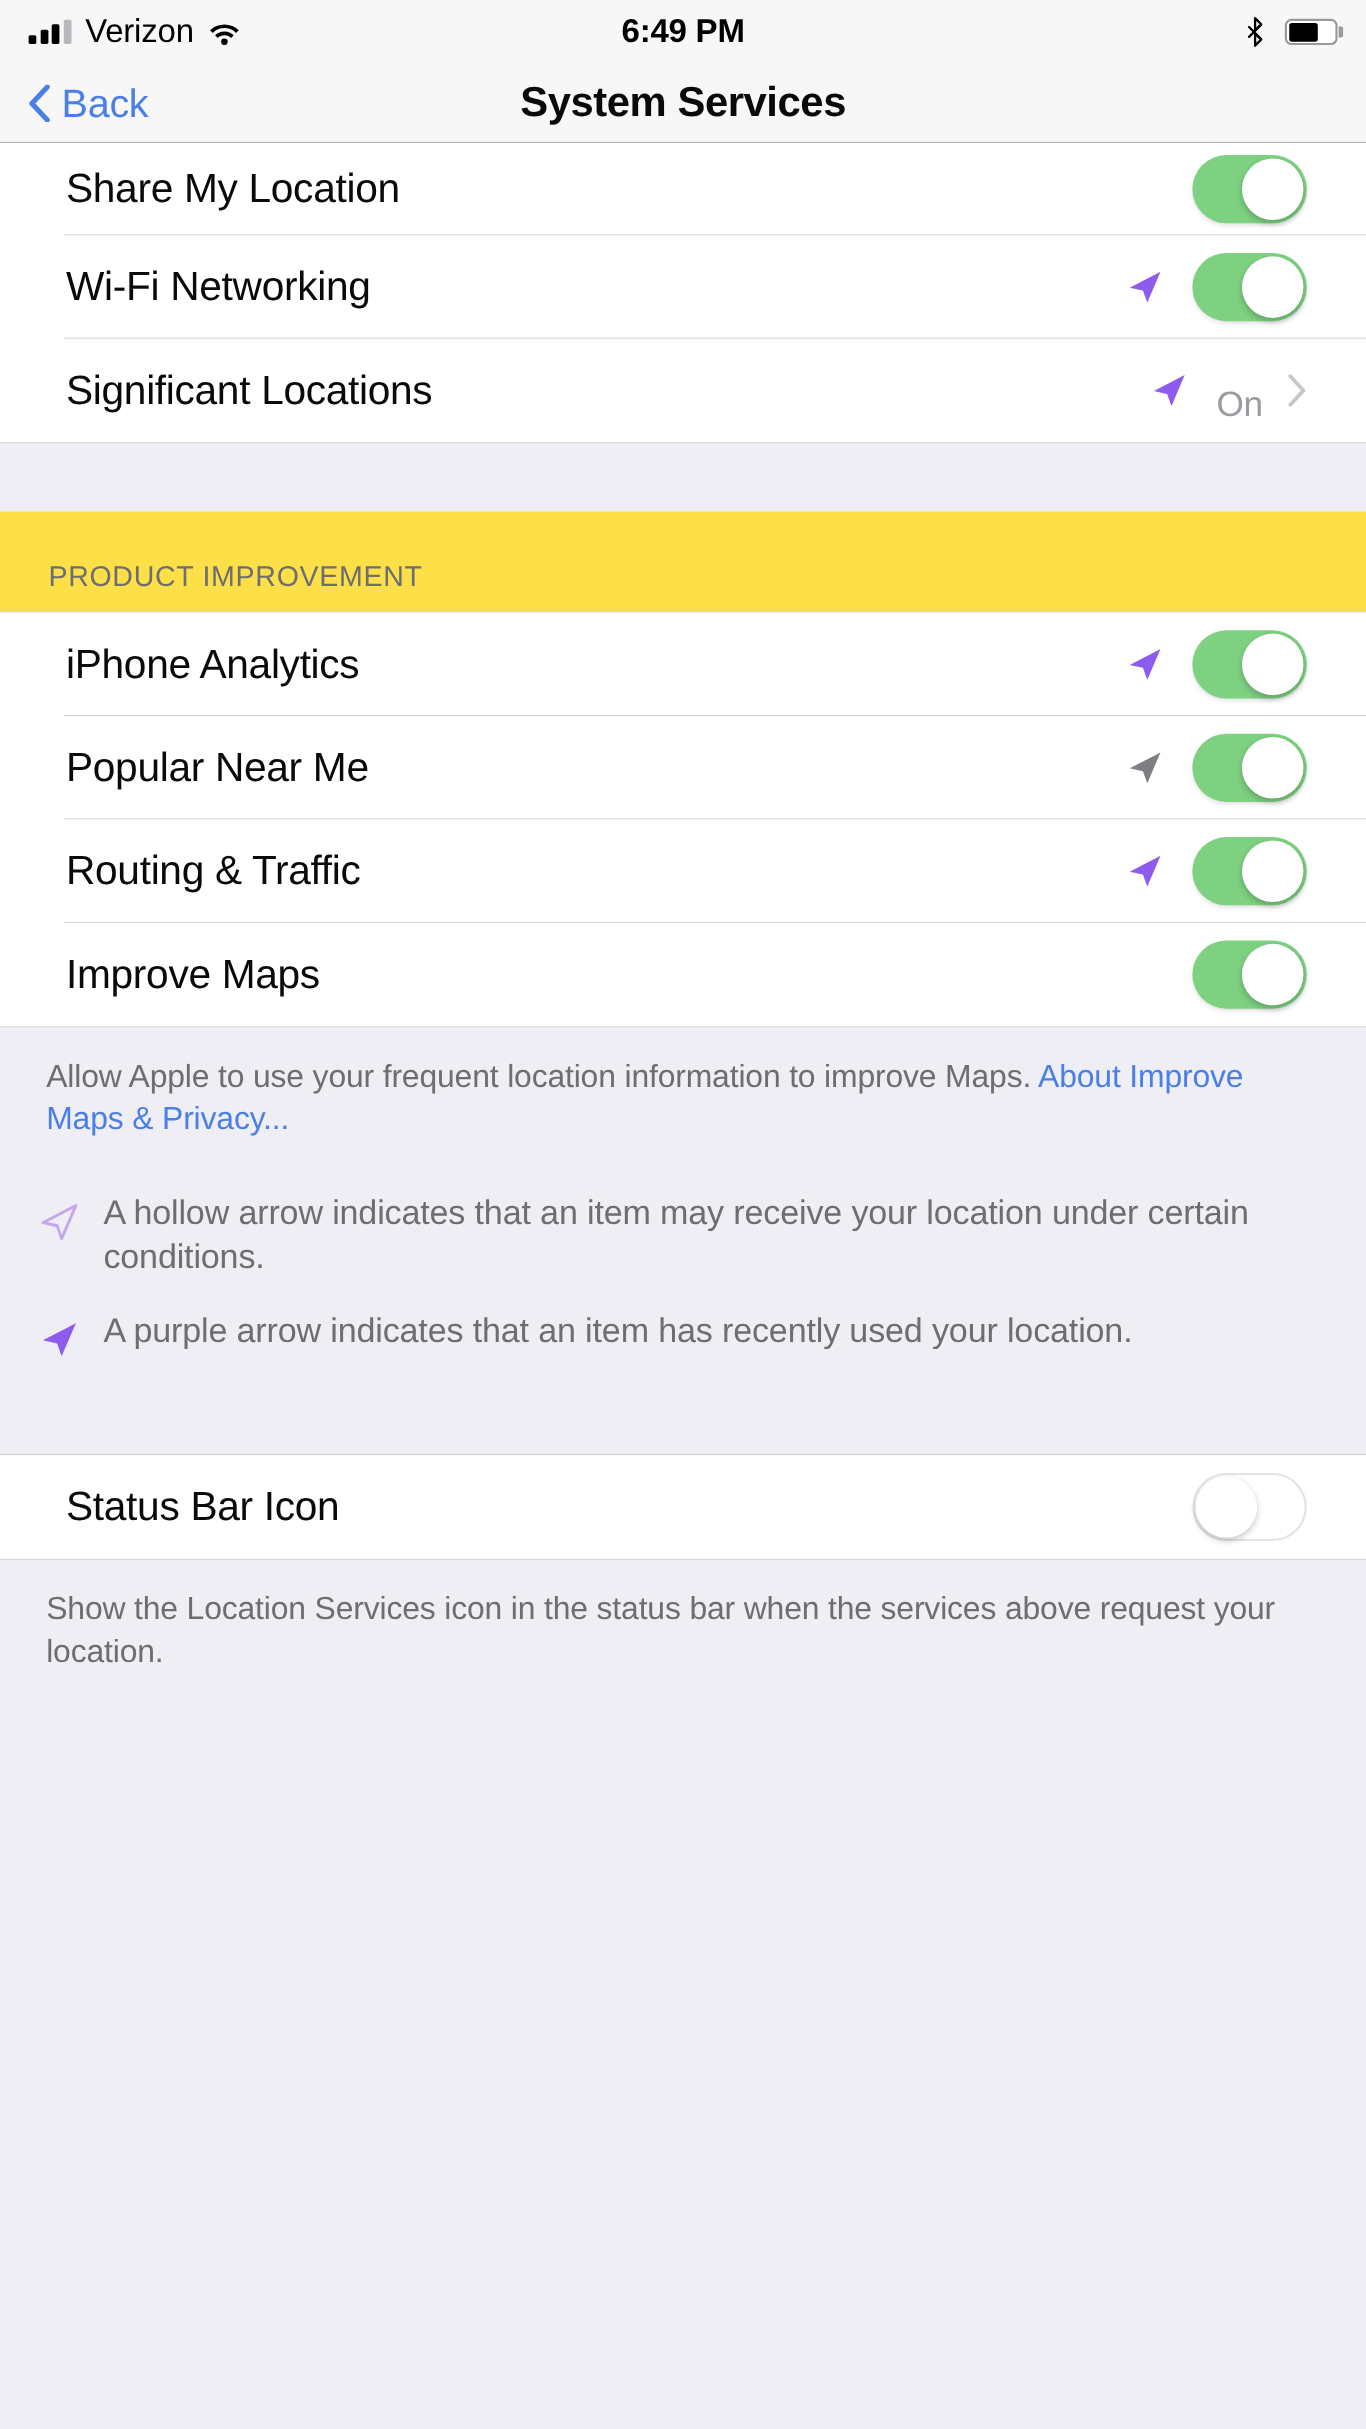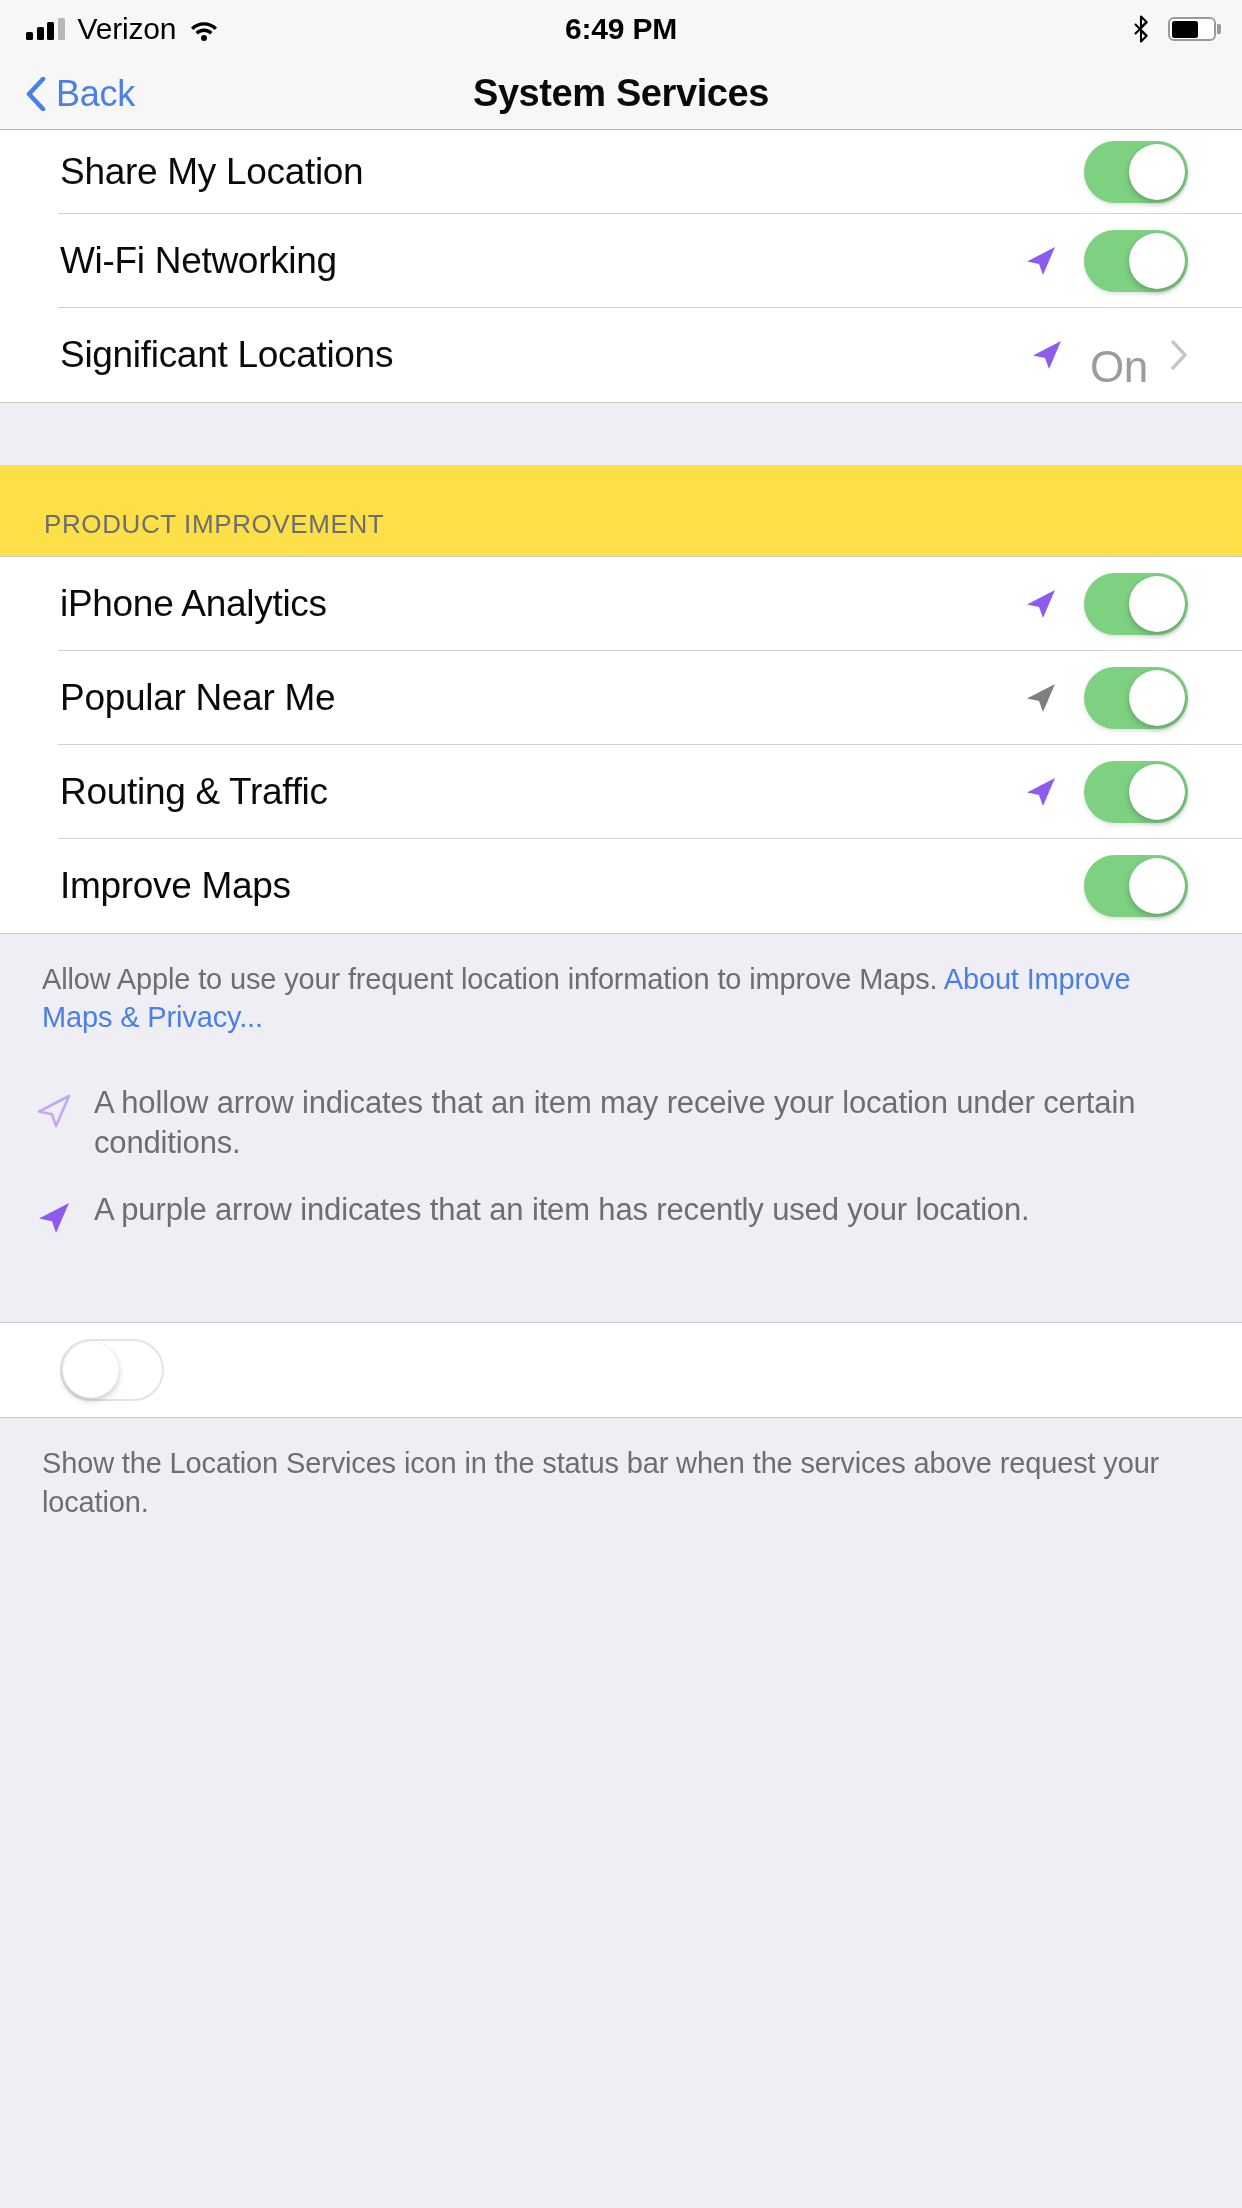--- a/index.html
+++ b/index.html
@@ -100,21 +100,21 @@
     background:#D2D1D6;
   }
   .row:last-child .sep { display:none; }
   .row-label {
     font-size:37px; color:#0A0A0A; letter-spacing:-0.3px; flex:1 1 auto;
   }
   .row-right {
     display:flex; align-items:center; gap:22px; flex:0 0 auto;
   }
   .row-value {
-    font-size:44px; color:#9B9BA1; letter-spacing:-0.3px;margin-top:24px;
+    font-size:32px; color:#9B9BA1; letter-spacing:-0.3px;margin-top:24px;
   }
   .disc {
     width:18px; height:30px; display:block; flex:0 0 auto;
   }
 
   
   .loc-arrow { width:42px; height:42px; display:block; flex:0 0 auto; }
 
   
   .toggle {
@@ -366,20 +366,21 @@
       </div>
 
 
     </div>
 
     <div class="sec-gap" style="height:80px;"></div>
     <div class="group-top-hairline"></div>
 
     <div class="group">
       <div class="row">
+        <span class="row-label">Status Bar Icon</span>
         <span class="row-right">
           <span class="toggle off">
               <span class="knob"></span>
             </span>
         </span>
 
       </div>
     </div>
     <div class="group-bot-hairline"></div>
 

